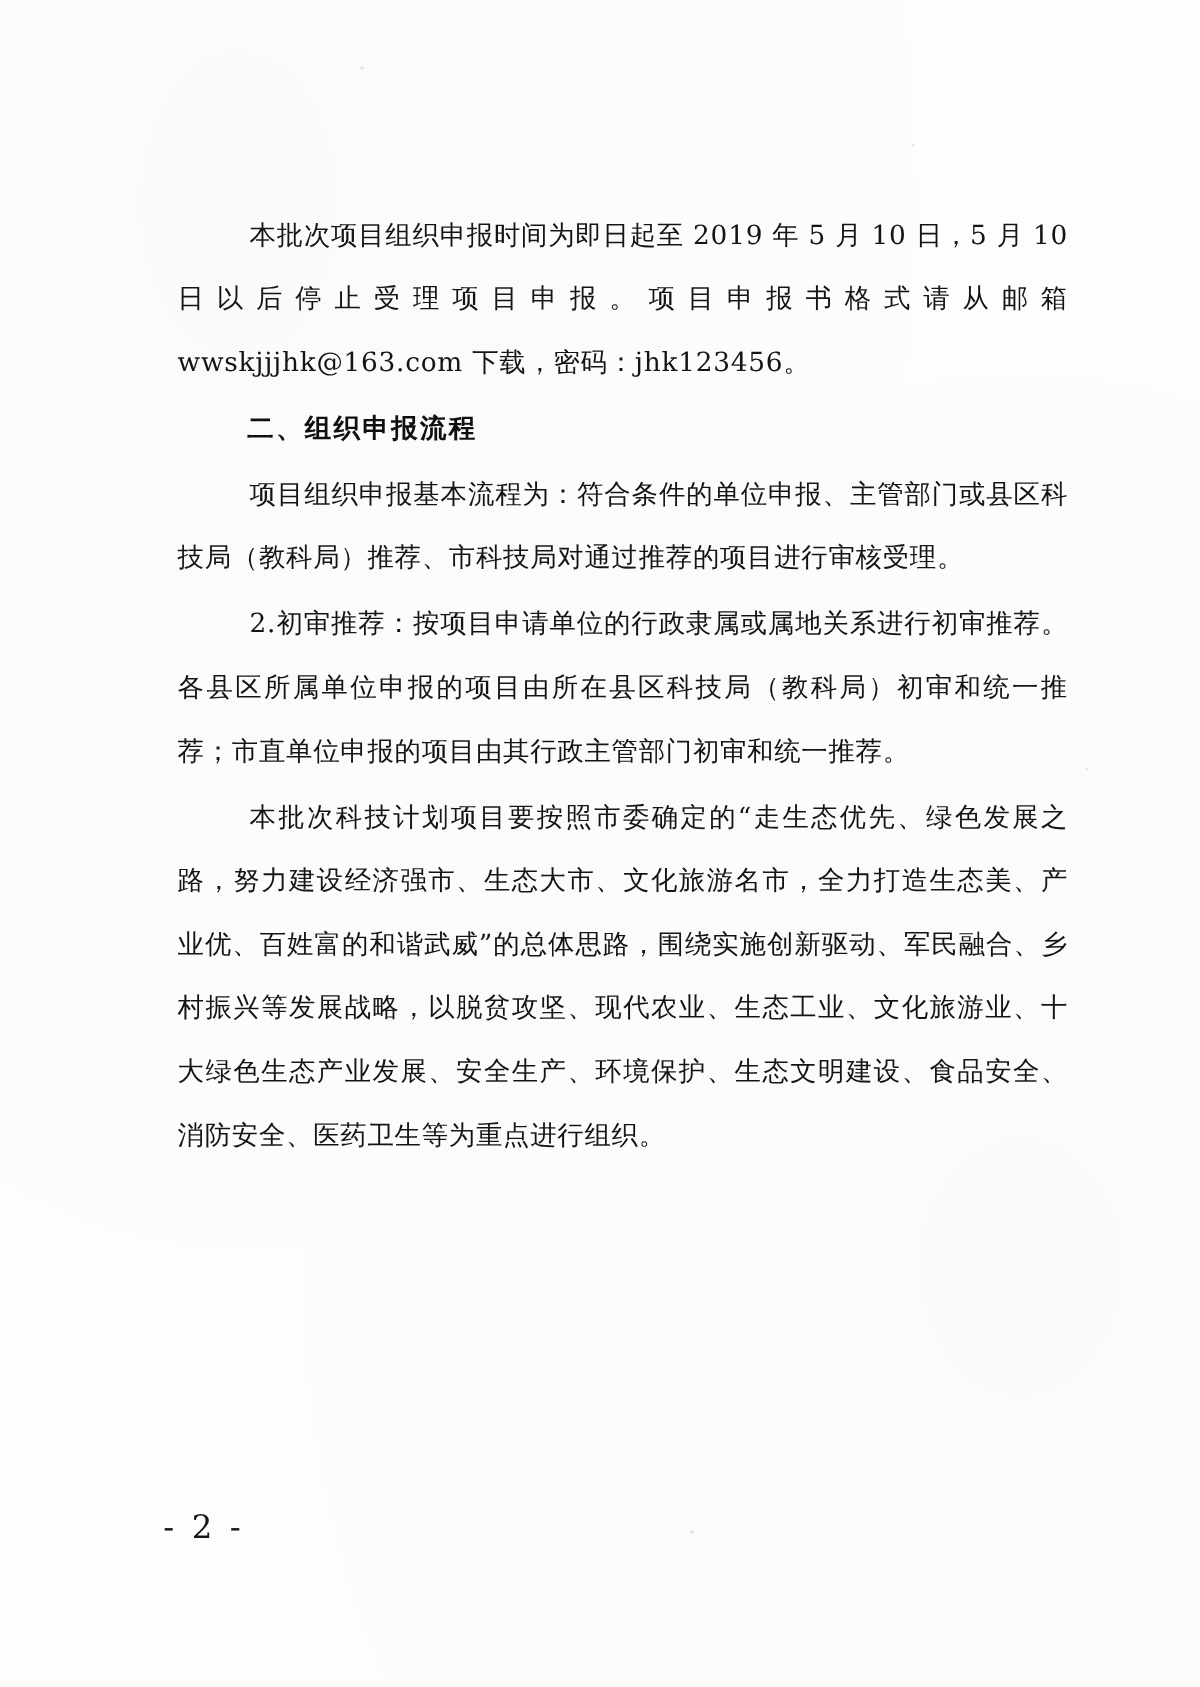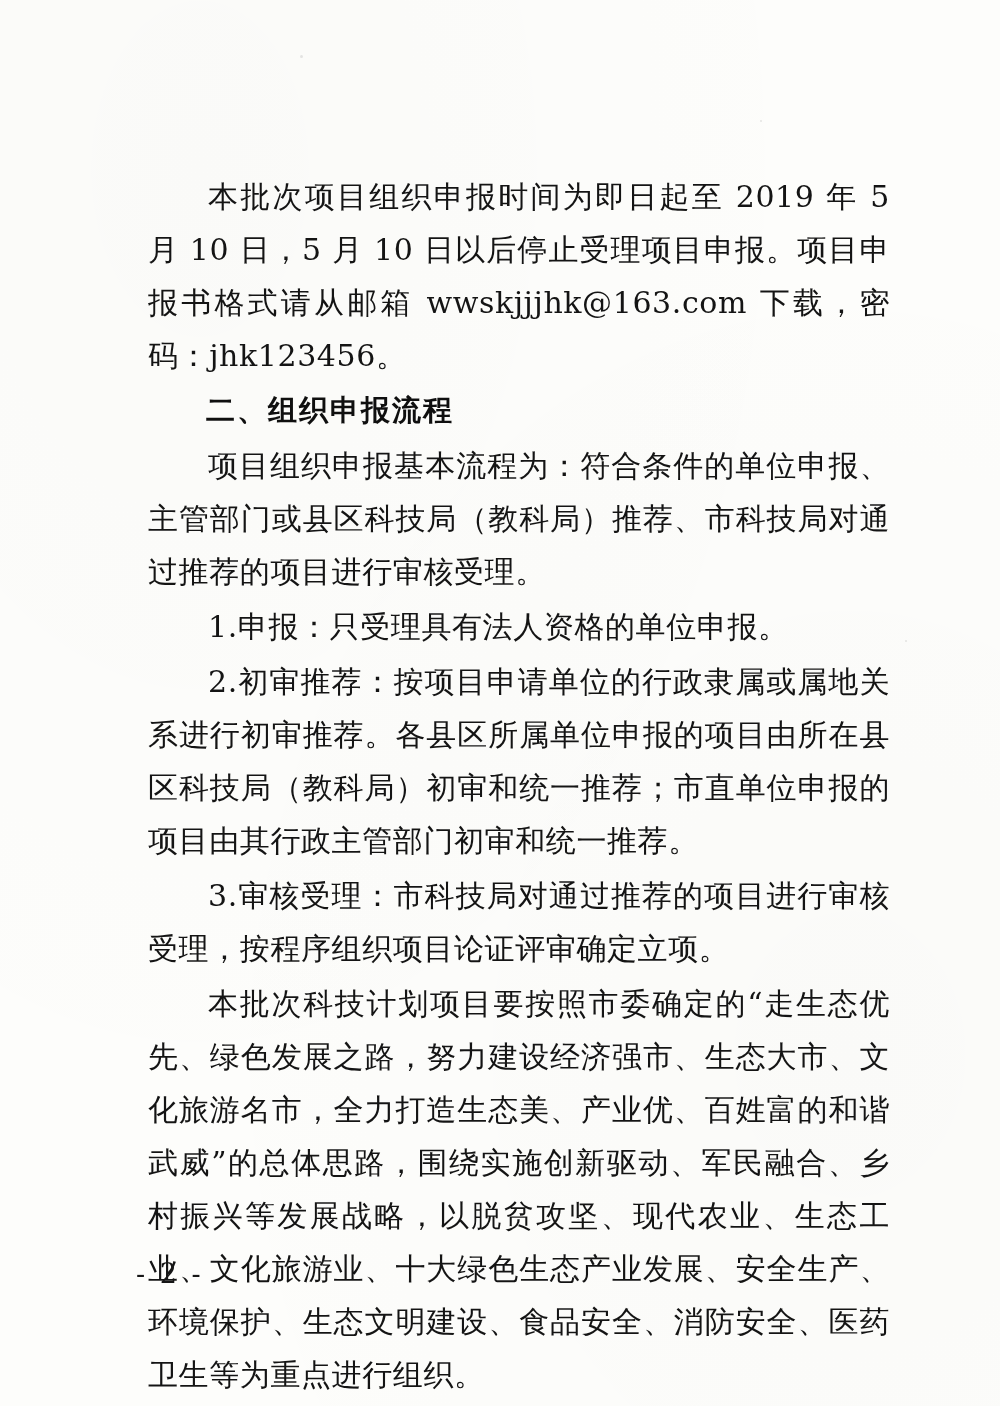--- a/index.html
+++ b/index.html
@@ -25,31 +25,31 @@
       #fdfdfb;
   }
   .content {
     position: absolute;
     left: 148px;
     top: 170px;
     width: 742px;
   }
   p.para {
     margin: 0 0 2px 0;
-    font-size: 30px;
+    font-size: 22px;
     line-height: 53px;
     text-indent: 60px;
     text-align: justify;
     text-justify: inter-ideograph;
     letter-spacing: 0.6px;
     color: #141414;
   }
   h2.heading {
     margin: 0 0 2px 0;
-    font-size: 29px;
+    font-size: 22px;
     line-height: 53px;
     text-indent: 58px;
     font-weight: bold;
     letter-spacing: 2px;
     color: #0f0f0f;
     font-family: "DejaVu Sans", "Liberation Sans", sans-serif;
   }
   .page-number {
     position: absolute;
     left: 136px;
@@ -72,25 +72,23 @@
 <div class="page">
 
   <div class="content">
 
     <p class="para">本批次项目组织申报时间为即日起至 2019 年 5 月 10 日，5 月 10 日以后停止受理项目申报。项目申报书格式请从邮箱 wwskjjjhk@163.com 下载，密码：jhk123456。</p>
 
     <h2 class="heading">二、组织申报流程</h2>
 
     <p class="para">项目组织申报基本流程为：符合条件的单位申报、主管部门或县区科技局（教科局）推荐、市科技局对通过推荐的项目进行审核受理。</p>
 
-    <p class="para">1.申报：只受理具有法人资格的单位申报。</p>
 
     <p class="para">2.初审推荐：按项目申请单位的行政隶属或属地关系进行初审推荐。各县区所属单位申报的项目由所在县区科技局（教科局）初审和统一推荐；市直单位申报的项目由其行政主管部门初审和统一推荐。</p>
 
-    <p class="para">3.审核受理：市科技局对通过推荐的项目进行审核受理，按程序组织项目论证评审确定立项。</p>
 
 
     <p class="para">本批次科技计划项目要按照市委确定的“走生态优先、绿色发展之路，努力建设经济强市、生态大市、文化旅游名市，全力打造生态美、产业优、百姓富的和谐武威”的总体思路，围绕实施创新驱动、军民融合、乡村振兴等发展战略，以脱贫攻坚、现代农业、生态工业、文化旅游业、十大绿色生态产业发展、安全生产、环境保护、生态文明建设、食品安全、消防安全、医药卫生等为重点进行组织。</p>
 
   </div>
 
   <div class="page-number">- 2 -</div>
 
   <span class="speck" style="left:300px; top:55px; width:3px; height:3px;"></span>
   <span class="speck" style="left:760px; top:120px; width:2px; height:2px;"></span>

